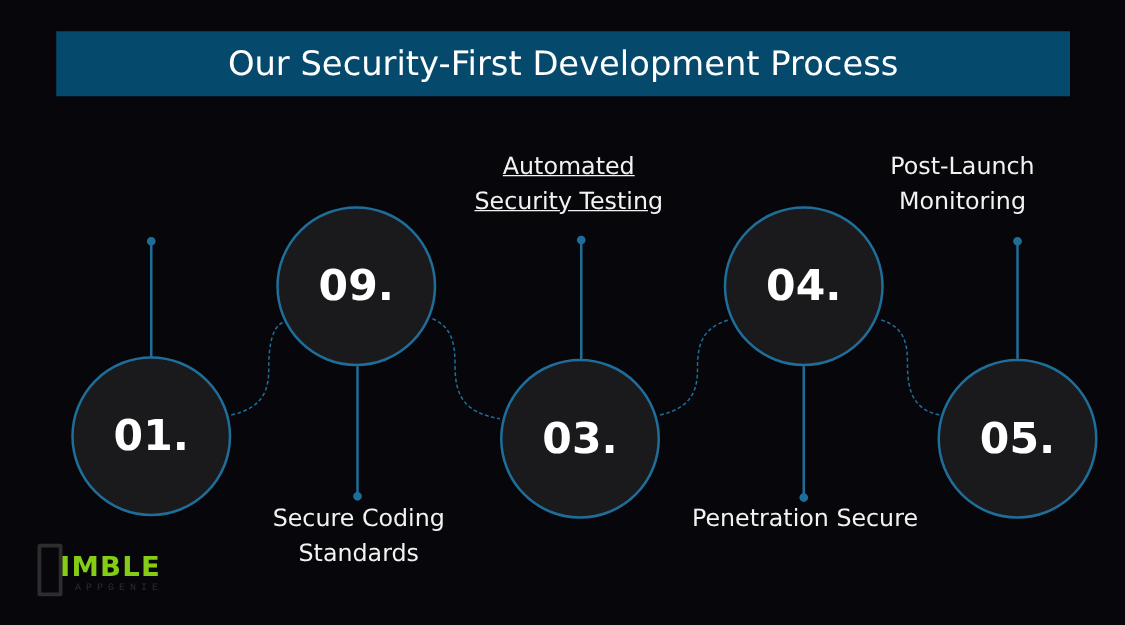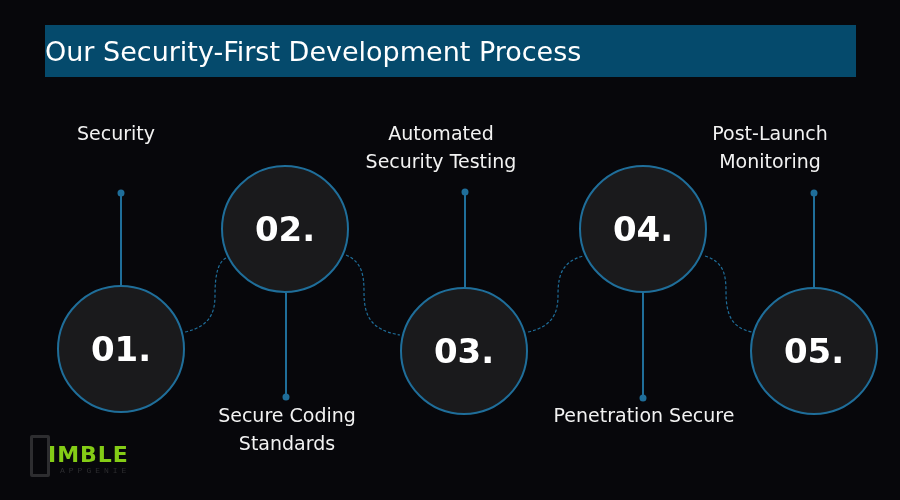--- a/index.html
+++ b/index.html
@@ -1,17 +1,17 @@
 <!DOCTYPE html>
 <html><head>
 <meta charset="utf-8">
 <style>
   html, body { margin:0; padding:0; }
   body { width:900px; height:500px; background:#07070b; position:relative; overflow:hidden; font-family:"DejaVu Sans", sans-serif; color:#fff; }
-  .title-bar { position:absolute; left:45px; top:25px; width:811px; height:52px; background:#054a6c; display:flex; align-items:center; justify-content:flex-start; }
+  .title-bar { position:absolute; left:45px; top:25px; width:811px; height:52px; background:#054a6c; display:flex; align-items:center; justify-content:center; }
   .title-bar span { font-size:27px; color:#fff; letter-spacing:0px; font-weight:normal; }
   svg.lines { position:absolute; left:0; top:0; }
   .circle { position:absolute; width:128px; height:128px; border-radius:50%; background:#1a1a1c; border:2px solid #1f6e9a; box-sizing:border-box; display:flex; align-items:center; justify-content:center; }
   .circle span { font-size:34px; font-weight:bold; color:#fff; }
   .label { position:absolute; text-align:center; font-size:19px; line-height:28px; color:#f2f2f2; white-space:nowrap; transform:translateX(-50%); }
   .logo { position:absolute; left:28px; top:432px; width:120px; height:50px; color:#2b2b2e; }
   .logo .big { position:absolute; left:20px; top:10px; font-size:22px; font-weight:bold; letter-spacing:1px; color:#84cc16; }
   .logo .small { position:absolute; left:32px; top:34px; font-size:8px; letter-spacing:4px; color:#2d2d30;font-family:Liberation Mono, monospace; }
   .logo .mark { position:absolute; left:2px; top:3px; width:14px; height:36px; border:3px solid #2d2d30; border-radius:2px; }
 </style>
@@ -42,40 +42,39 @@
     <path d="M346,255 C362,262 364,275 364,292 C364,315 370,330 400,335"></path>
     <path d="M528,332 C555,326 558,310 558,295 C558,275 562,262 583,256"></path>
     <path d="M705,256 C724,262 726,275 726,292 C726,315 732,328 752,332"></path>
   </g>
 </svg>
 
 <div class="circle" style="left:57px; top:285px;">
   <span>01.</span>
 </div>
 <div class="circle" style="left:221px; top:165px;">
-  <span>02.</span>
+  <span>09.</span>
 </div>
 <div class="circle" style="left:400px; top:287px;">
   <span>03.</span>
 </div>
 <div class="circle" style="left:579px; top:165px;">
   <span>04.</span>
 </div>
 <div class="circle" style="left:750px; top:287px;">
   <span>05.</span>
 </div>
 
 <div class="label" style="left:116px; top:119px;">
-  <div>Security</div>
 </div>
 <div class="label" style="left:287px; top:401px;">
   <div>Secure Coding</div>
   <div>Standards</div>
 </div>
-<div class="label" style="left:441px; top:119px;">
+<div class="label" style="left:455px; top:119px;text-decoration:underline;">
   <div>Automated</div>
   <div>Security Testing</div>
 </div>
 <div class="label" style="left:644px; top:401px;">
   <div>Penetration Secure</div>
 </div>
 <div class="label" style="left:770px; top:119px;">
   <div>Post-Launch</div>
   <div>Monitoring</div>
 </div>

